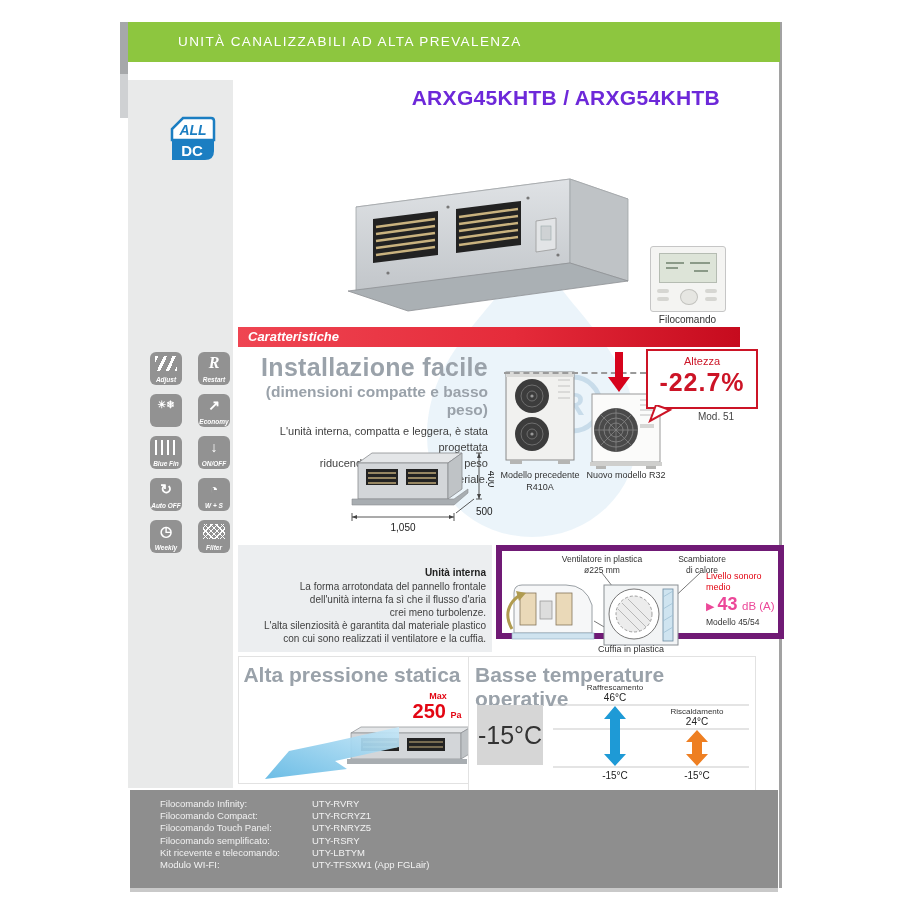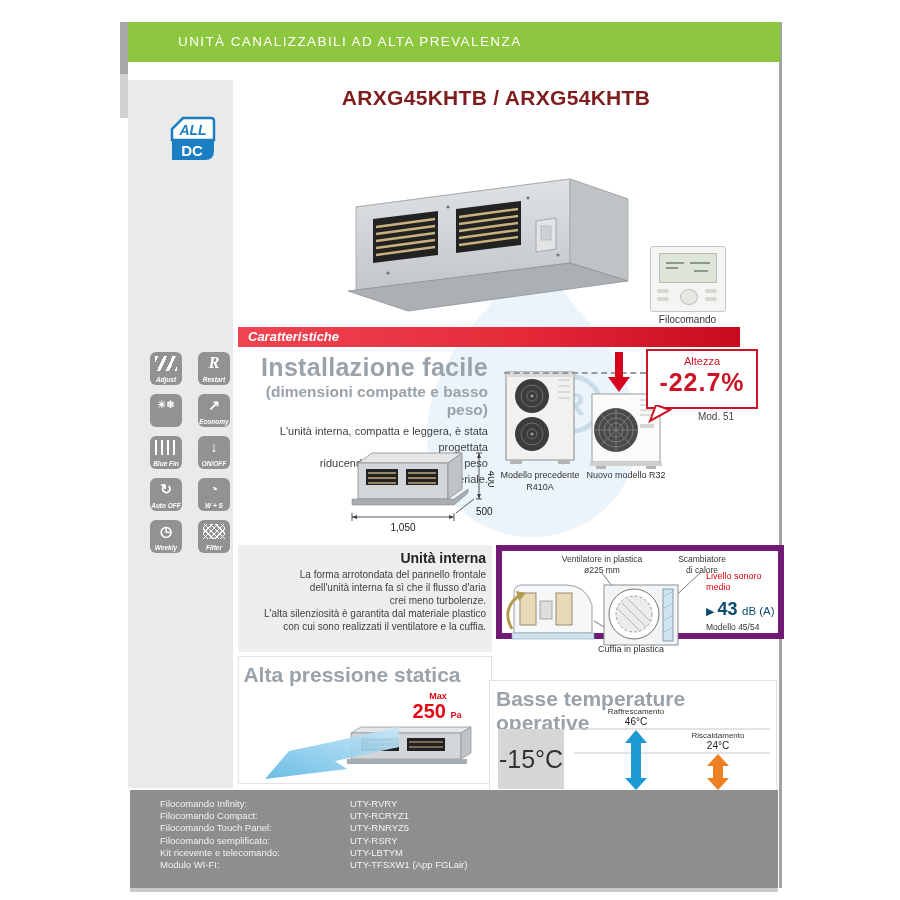--- a/index.html
+++ b/index.html
@@ -16,21 +16,21 @@
   .green-bar{left:128px;top:22px;width:652px;height:40px;background:#8dc63f;}
   .green-bar .t{margin-left:50px;line-height:40px;color:#fff;font-size:13.5px;letter-spacing:1.4px;}
 
   
   .left-col{left:128px;top:80px;width:105px;height:708px;background:#e9eaea;}
 
   
   .alldc{left:170px;top:116px;width:46px;height:46px;}
 
   
-  .models{left:256px;top:86px;width:480px;text-align:center;color:#7f1d1d;}
+  .models{left:240px;top:86px;width:480px;text-align:right;color:#6d28d9;}
   .models .l1{font-size:21px;font-weight:bold;letter-spacing:.3px;}
   .models .l2{font-size:21px;font-weight:bold;margin-top:2px;}
   .models .tag{font-size:9.5px;font-weight:bold;vertical-align:baseline;}
 
   
   .droplet{left:408px;top:232px;}
 
   
   .indoor-unit{left:328px;top:163px;}
 
@@ -74,55 +74,55 @@
   .callout{left:646px;top:349px;width:108px;height:56px;background:#fff;border:2px solid #cc1426;text-align:center;}
   .callout .cl{font-size:11px;color:#cc1426;margin-top:4px;}
   .callout .cv{font-size:25px;font-weight:bold;color:#cc1426;margin-top:1px;letter-spacing:1px;}
   .callout-tail{left:648px;top:405px;}
   .mod-note{left:680px;top:411px;width:72px;text-align:center;font-size:10px;color:#444;}
 
   
   .noise-left{left:238px;top:545px;width:254px;height:107px;background:#eceef0;}
   .noise-inner{position:absolute;right:6px;top:4px;width:244px;text-align:right;}
   .noise-title{font-size:23px;font-weight:bold;color:#46525c;}
-  .noise-sub{font-size:14px;font-weight:bold;color:#222;margin-top:1px;}
+  .noise-sub{font-size:10px;font-weight:bold;color:#222;margin-top:18px;}
   .noise-body{font-size:10px;color:#3f3f3f;line-height:1.3;margin-top:2px;}
   .noise-panel{left:496px;top:545px;width:288px;height:94px;background:#fff;border:6px solid #701a75;box-sizing:border-box;}
   .lab{position:absolute;font-size:8.5px;color:#333;text-align:center;line-height:1.25;}
   .fan-label{left:44px;top:3px;width:112px;}
   .hx-label{left:158px;top:3px;width:84px;}
   .hood-label{left:56px;top:93px;width:146px;font-size:9px;}
   .level-block{position:absolute;left:204px;top:20px;width:80px;}
   .level-red{font-size:9px;color:#e30613;line-height:1.25;}
-  .db-row{margin-top:5px;color:#0c4a6e;white-space:nowrap;}
+  .db-row{color:#ec4899;white-space:nowrap;}
   .db-tri{font-size:11px;}
   .db-val{font-size:18px;font-weight:bold;}
   .db-unit{font-size:11.5px;}
   .model-note{font-size:8.5px;color:#333;margin-top:2px;}
 
   
   .press-panel{left:238px;top:656px;width:254px;height:128px;background:#fff;border:1px solid #e2e2e2;box-sizing:border-box;}
   .press-title{position:absolute;right:16px;top:6px;width:246px;text-align:center;font-size:21px;font-weight:bold;color:#9aa2aa;}
   .press-max{position:absolute;left:168px;top:34px;width:62px;text-align:center;font-size:9px;color:#e30613;font-weight:bold;}
   .press-val{position:absolute;left:148px;top:43px;width:100px;text-align:center;color:#e30613;white-space:nowrap;}
   .press-val .v{font-size:20px;font-weight:bold;}
   .press-val .u{font-size:9px;font-weight:bold;}
 
   
-  .temp-panel{left:489px;top:656px;width:288px;height:148px;background:#fff;border:1px solid #e2e2e2;box-sizing:border-box;margin-top:24px;}
+  .temp-panel{left:468px;top:656px;width:288px;height:148px;background:#fff;border:1px solid #e2e2e2;box-sizing:border-box;}
   .temp-title{position:absolute;left:6px;top:6px;font-size:21px;font-weight:bold;color:#9aa2aa;}
   .temp-box{position:absolute;left:8px;top:48px;width:66px;height:60px;background:#d6d6d6;text-align:center;}
   .temp-box .v{font-size:25px;color:#333;line-height:60px;}
 
   
   .footer{left:130px;top:790px;width:648px;height:98px;background:#8e8e8e;color:#f2f2f2;}
   .footer-inner{margin:8px 0 0 30px;}
   .f-title{font-size:14px;font-weight:bold;font-style:italic;margin-bottom:3px;}
   .f-row{font-size:9.5px;line-height:12.2px;white-space:nowrap;}
-  .f-row .fl{display:inline-block;width:190px;}
+  .f-row .fl{display:inline-block;width:152px;}
 </style>
 </head>
 <body>
 
 <div class="canvas">
 
   <div class="abs edge-left-dark"></div>
   <div class="abs edge-left-light"></div>
   <div class="abs edge-right"></div>
 

